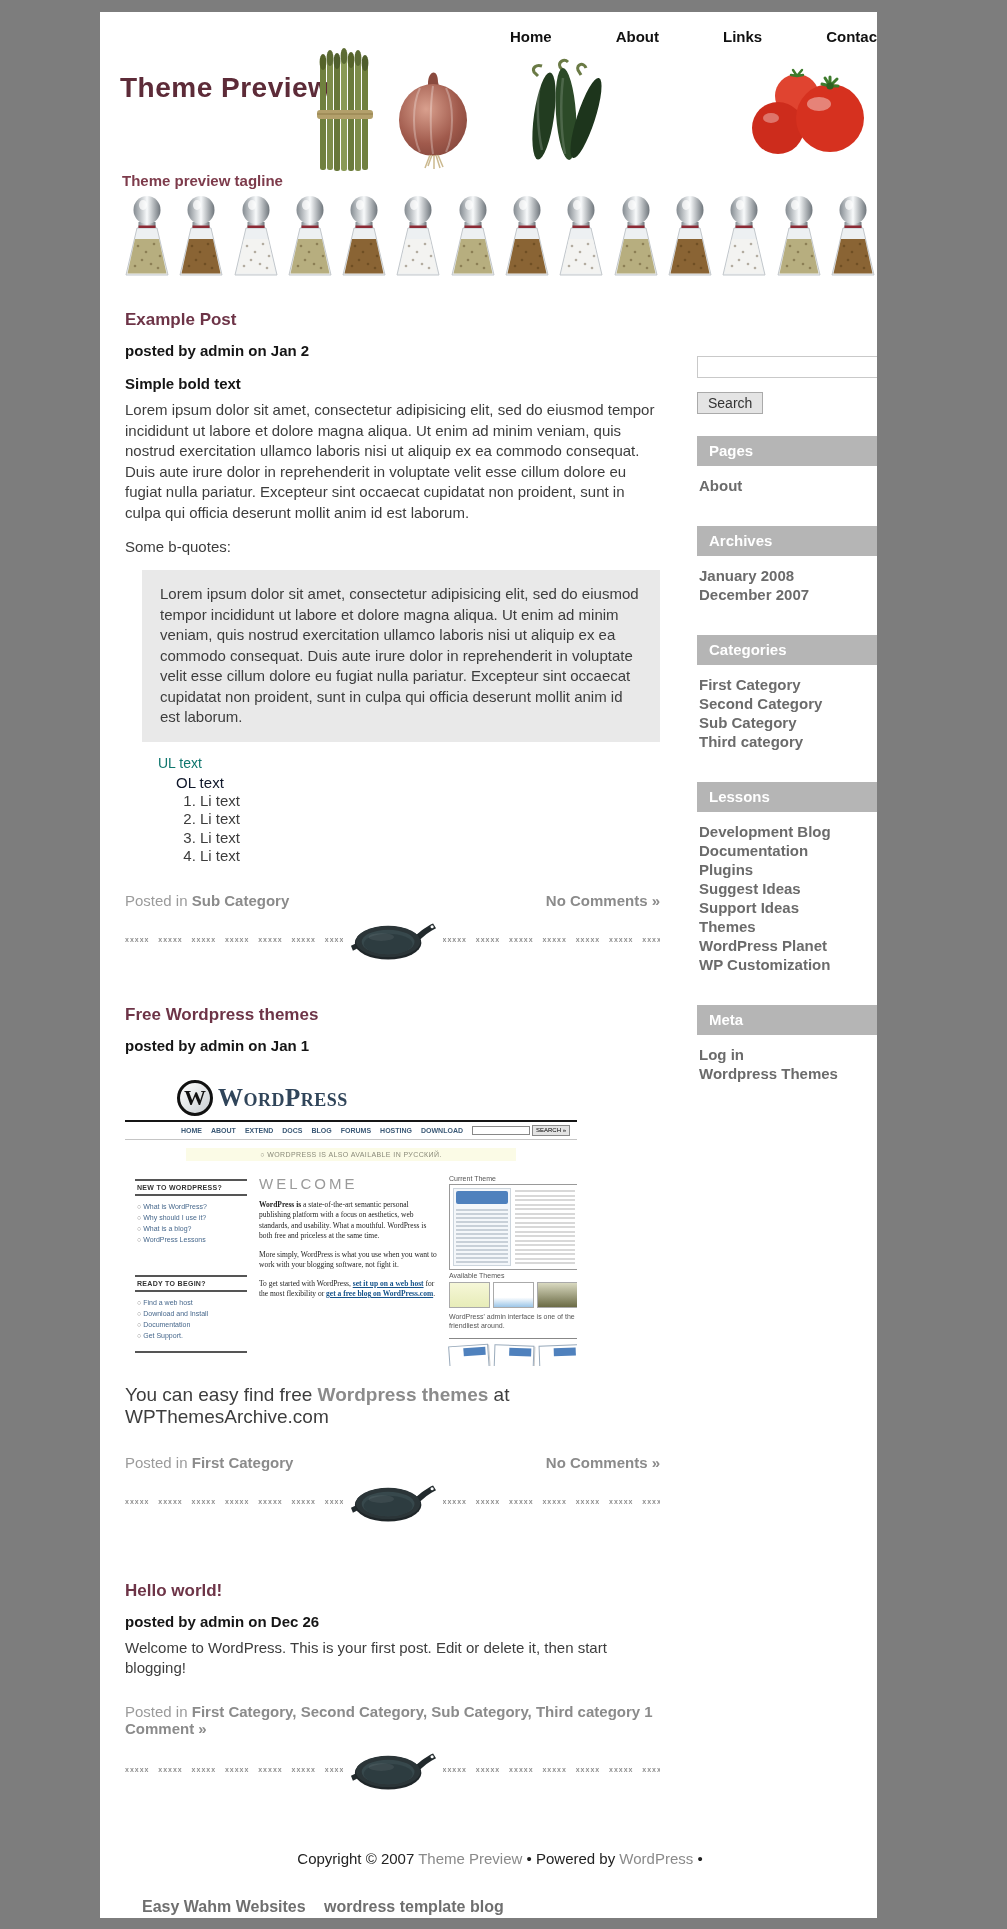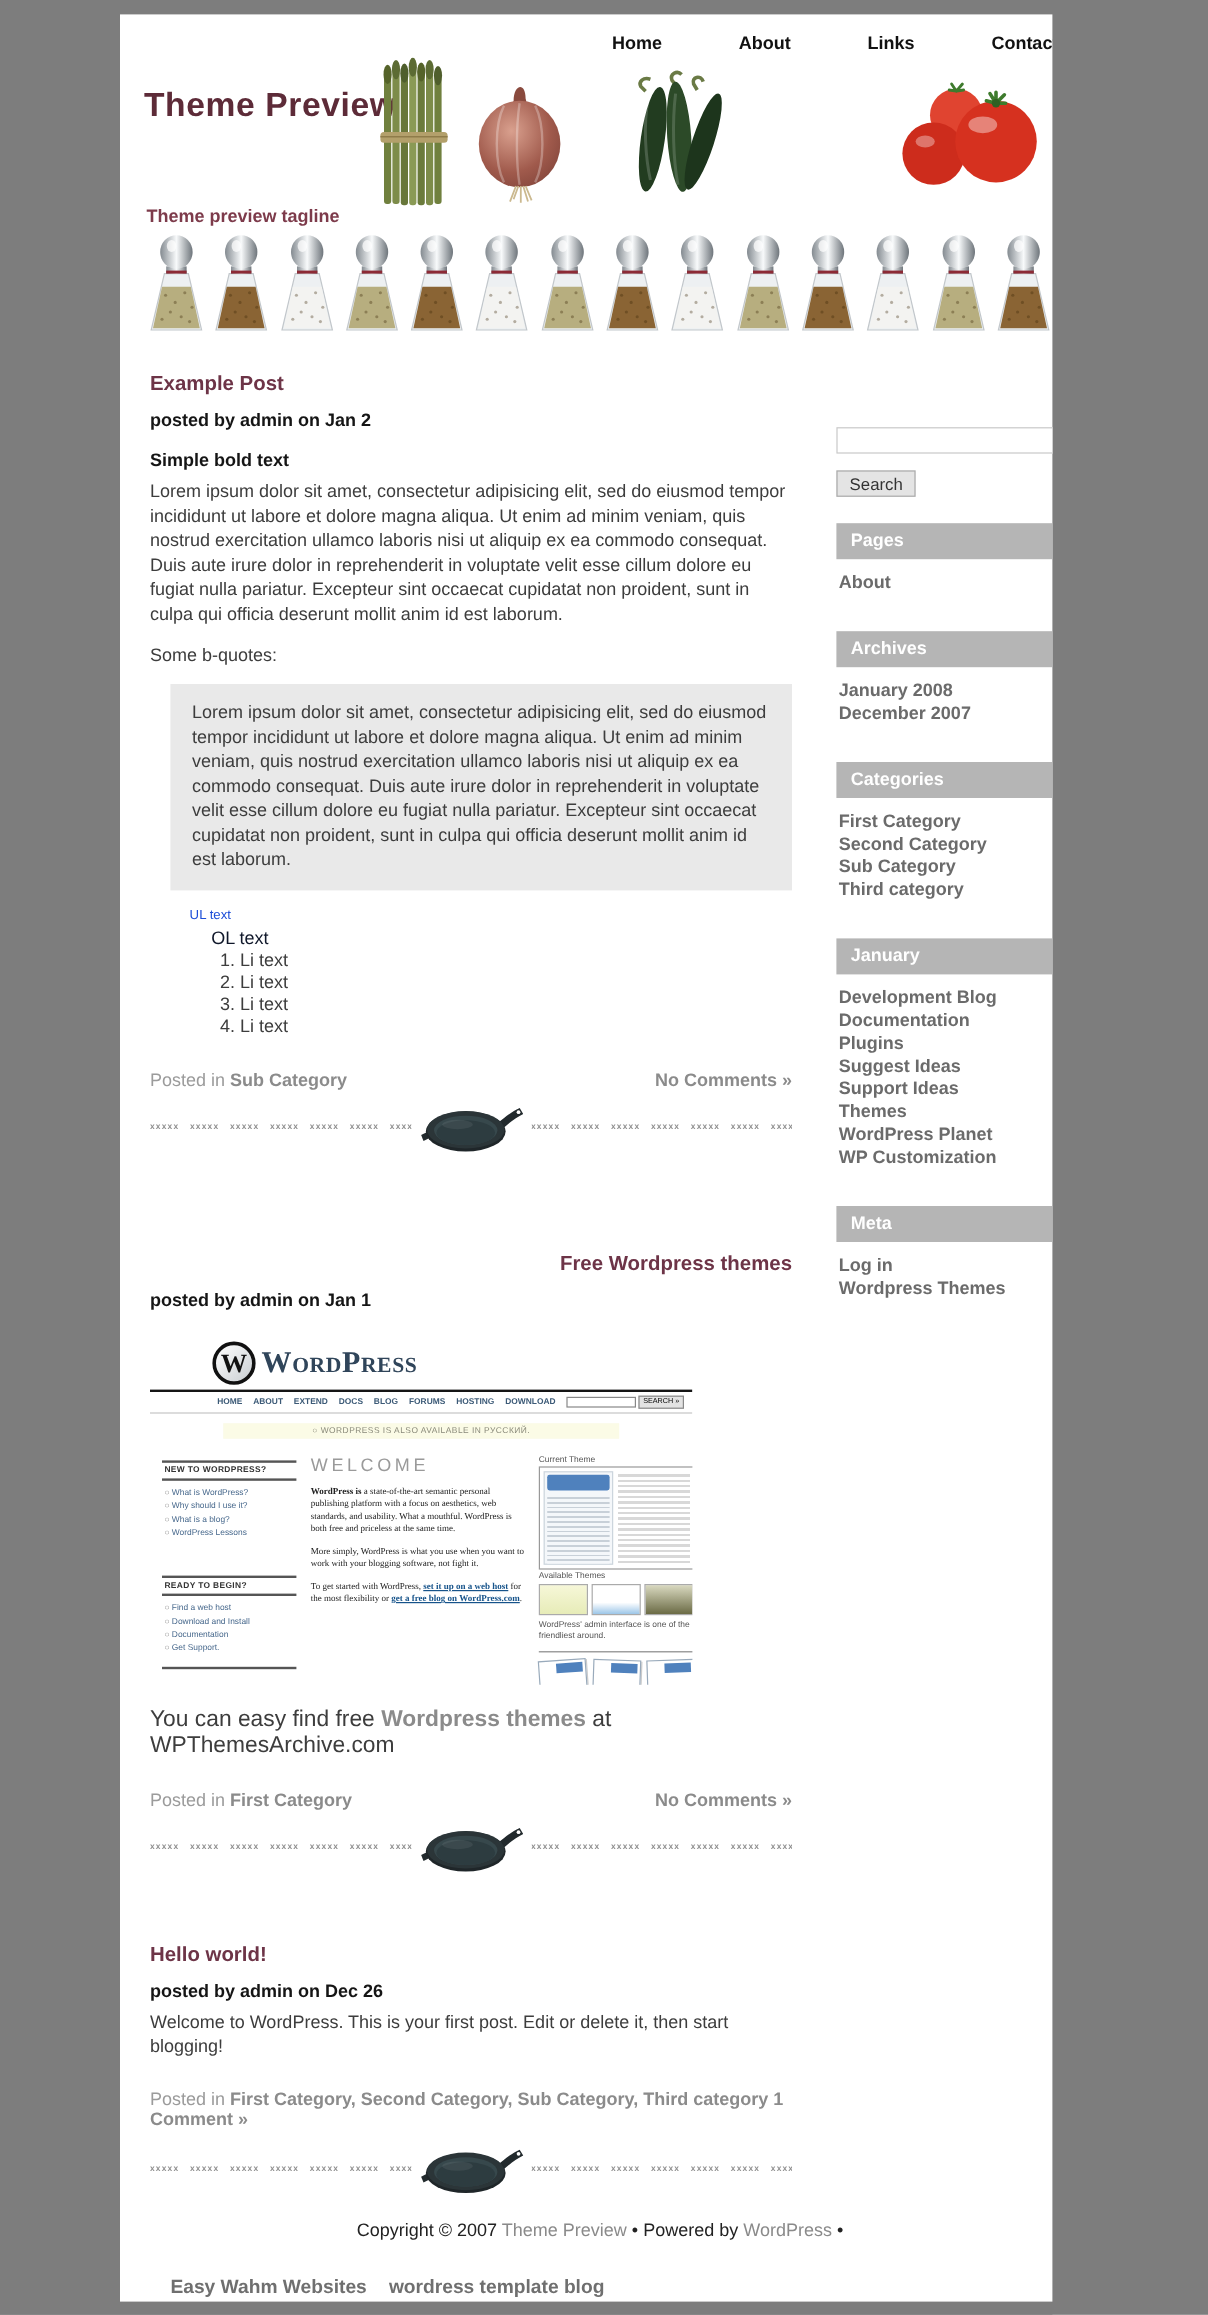--- a/index.html
+++ b/index.html
@@ -23,29 +23,29 @@
   .shakers { position:absolute; left:20px; right:20px; top:182px; height:84px; display:flex; justify-content:space-between; align-items:flex-end; }
   .shakers svg { width:54px; height:84px; }
 
   
   .content-row { display:flex; align-items:flex-start; }
   .main { width:535px; margin-left:25px; }
   .sidebar { width:201px; margin-left:37px; padding-top:78px; }
 
   
   .post-title { margin:32px 0 0; font-size:17px; line-height:20px; color:#6d3447; font-weight:bold; }
-  .post2 .post-title { margin-top:78px;text-align:right; }
+  .post2 .post-title { margin-top:40px; }
   .post3 .post-title { margin-top:54px; }
   .byline { margin-top:12px; font-size:15px; font-weight:bold; color:#151515; }
   .bold-sub { margin-top:16px; font-size:15px; font-weight:bold; color:#151515; }
   .ptext { margin-top:8px; font-size:15px; line-height:20.5px; color:#3d3d3d; }
   .quote-intro { margin-top:12px; font-size:15px; color:#3d3d3d; }
   blockquote { margin:12px 0 0 17px; background:#e9e9e9; padding:14px 18px; font-size:15px; line-height:20.5px; color:#3d3d3d; }
   .list-intro { margin-top:18px; font-size:15px; color:#3d3d3d; }
-  .ul-line { margin:12px 0 0 33px; font-size:11px; line-height:19px; color:#1d4ed8; }
+  .ul-line { margin:12px 0 0 33px; font-size:14px; line-height:19px; color:#0f766e; }
   .ol-line { margin:0 0 0 51px; font-size:15px; line-height:19px; color:#0f172a; }
   ol.li-list { margin:0; padding-left:75px; font-size:15px; color:#3d3d3d; }
   ol.li-list li { line-height:18.5px; }
   .post-foot { display:flex; justify-content:space-between; margin-top:26px; font-size:15px; color:#9b9b9b; }
   .post-foot a, .post-foot .cats { color:#8b8b8b; font-weight:bold; text-decoration:none; }
   .post-foot-inline { margin-top:24px; font-size:15px; color:#9b9b9b; }
   .post-foot-inline .cats, .post-foot-inline a { color:#8b8b8b; font-weight:bold; text-decoration:none; }
   .divider { display:flex; align-items:center; margin-top:6px; height:50px; }
   .divider.last { margin-top:8px; }
   .dashes { flex:1; overflow:hidden; white-space:pre; font-size:7px; font-weight:bold; letter-spacing:1px; color:#8f8f8f; }
@@ -438,21 +438,21 @@
         </div>
 
         <div class="sb-head">Categories</div>
         <div class="sb-links">
           <a href="#">First Category</a>
           <a href="#">Second Category</a>
           <a href="#">Sub Category</a>
           <a href="#">Third category</a>
         </div>
 
-        <div class="sb-head">January</div>
+        <div class="sb-head">Lessons</div>
         <div class="sb-links">
           <a href="#">Development Blog</a>
           <a href="#">Documentation</a>
           <a href="#">Plugins</a>
           <a href="#">Suggest Ideas</a>
           <a href="#">Support Ideas</a>
           <a href="#">Themes</a>
           <a href="#">WordPress Planet</a>
           <a href="#">WP Customization</a>
         </div>

